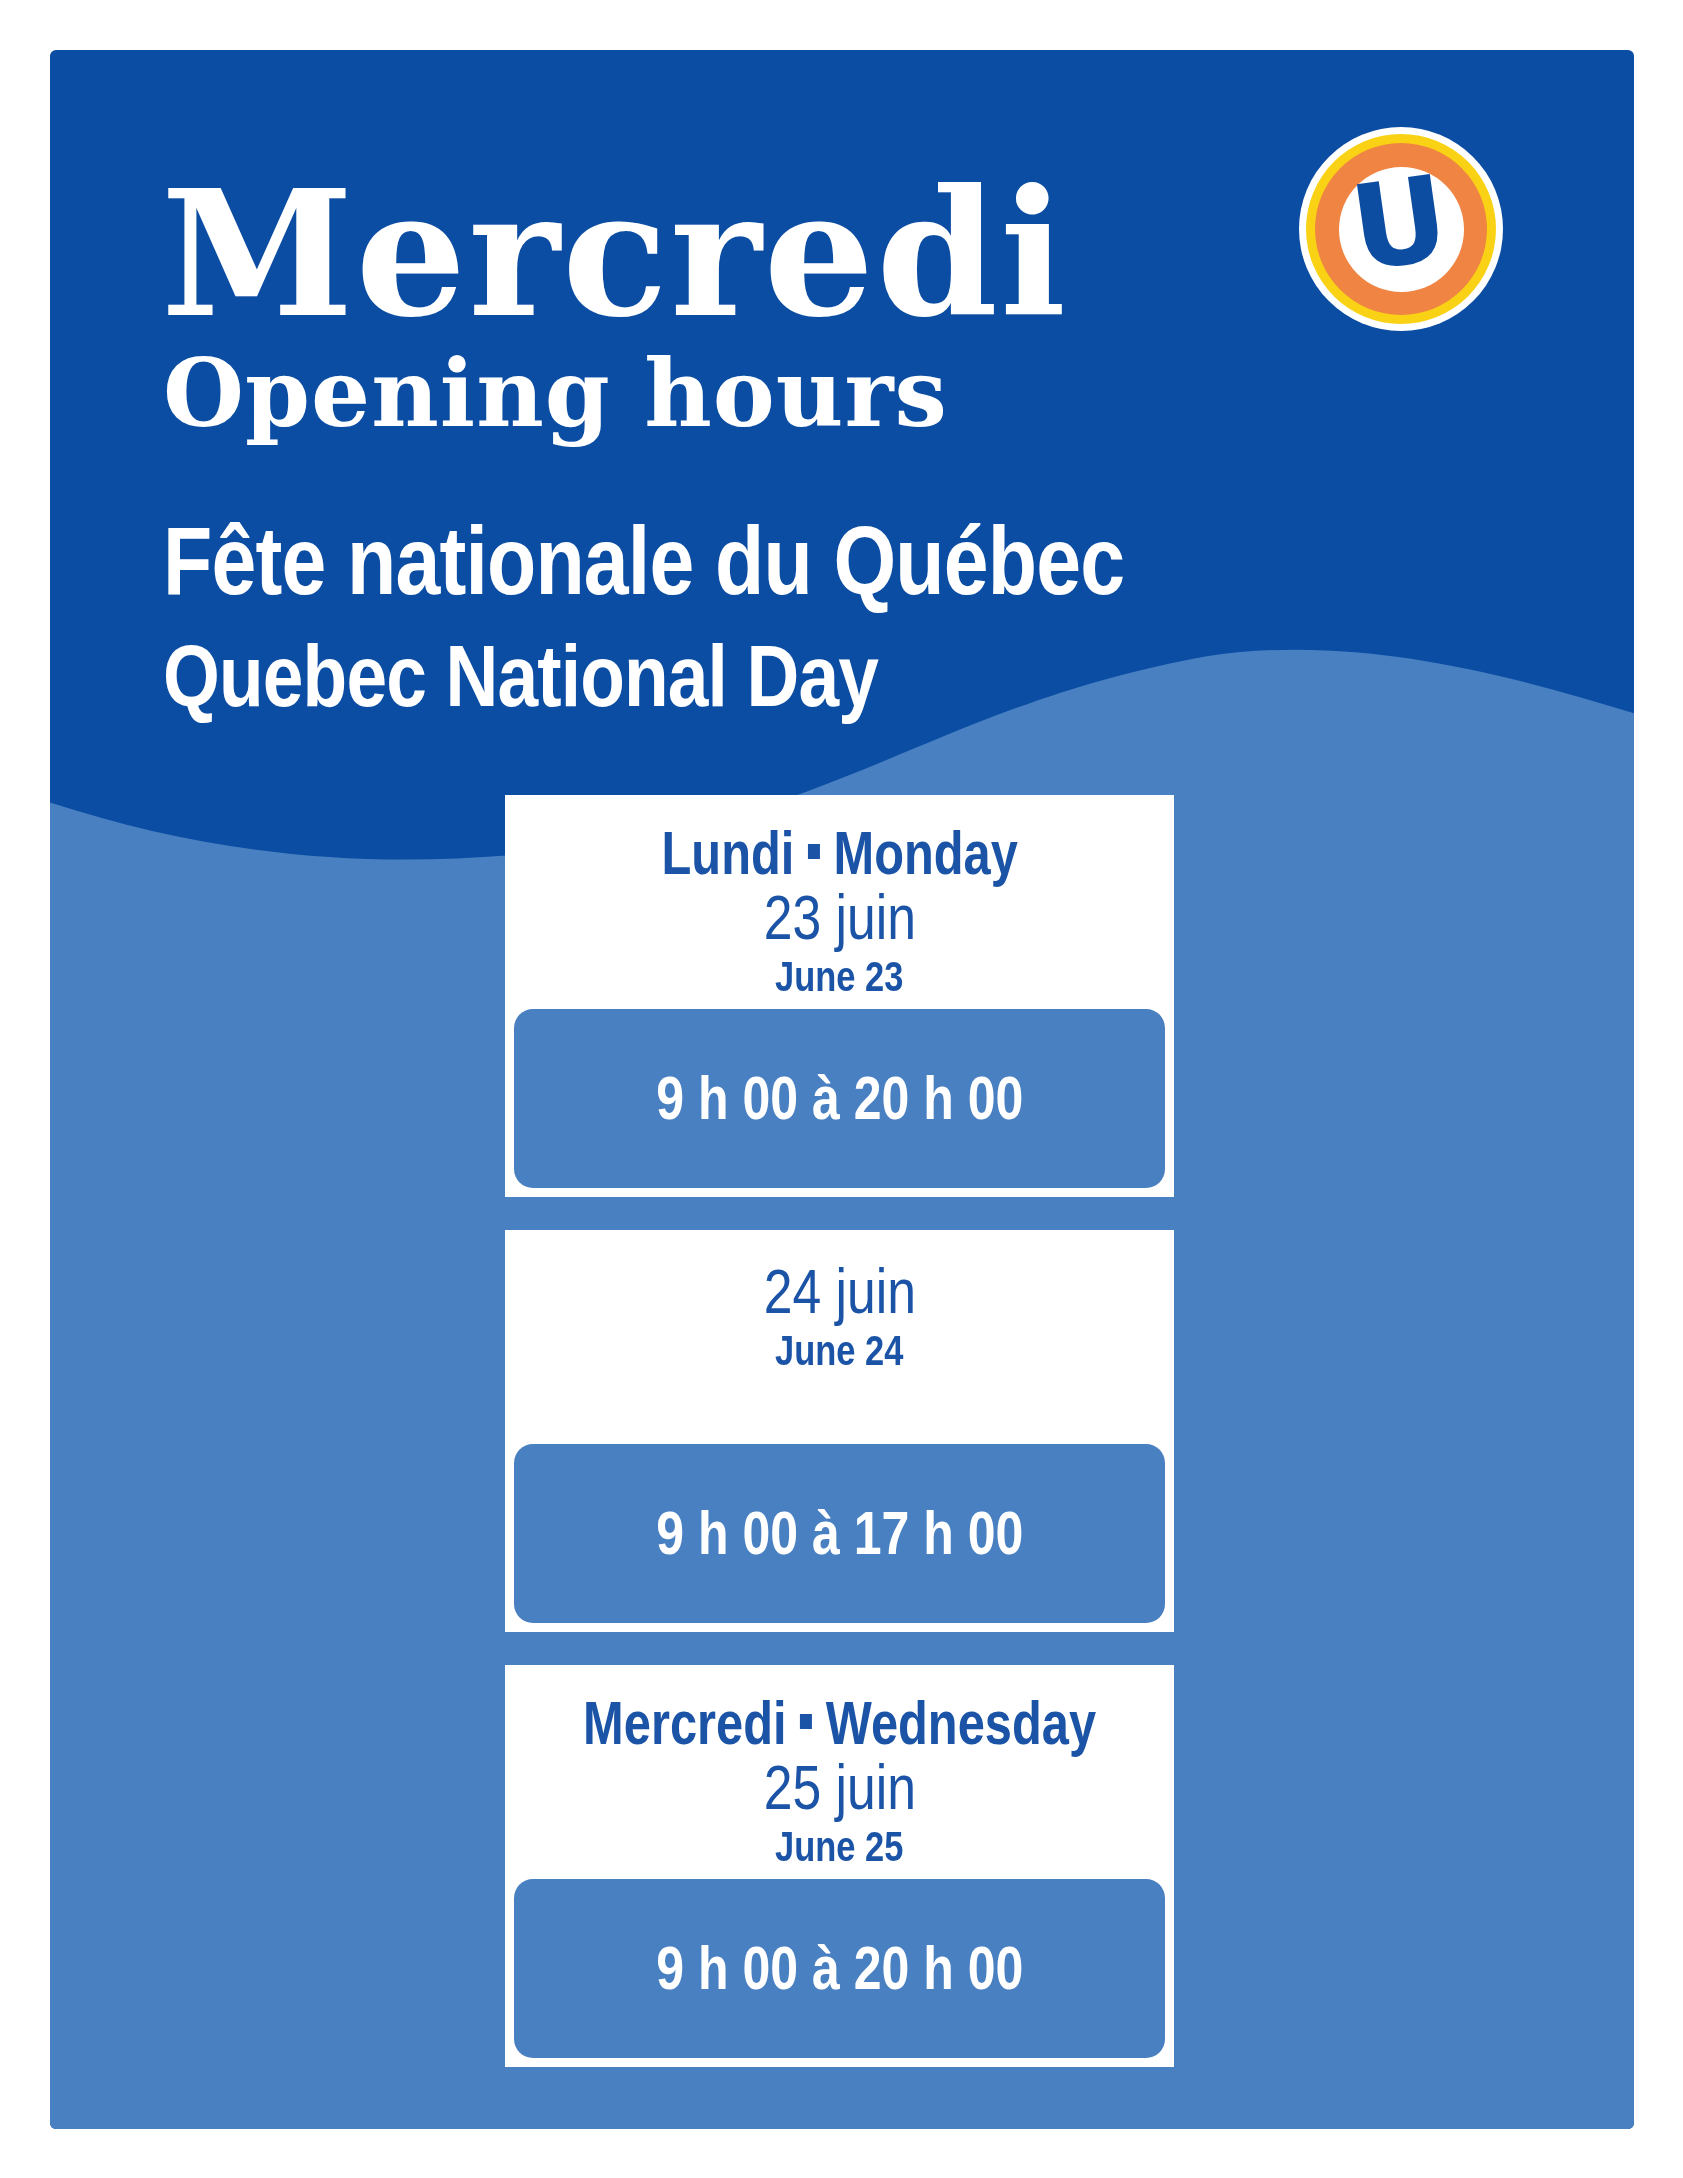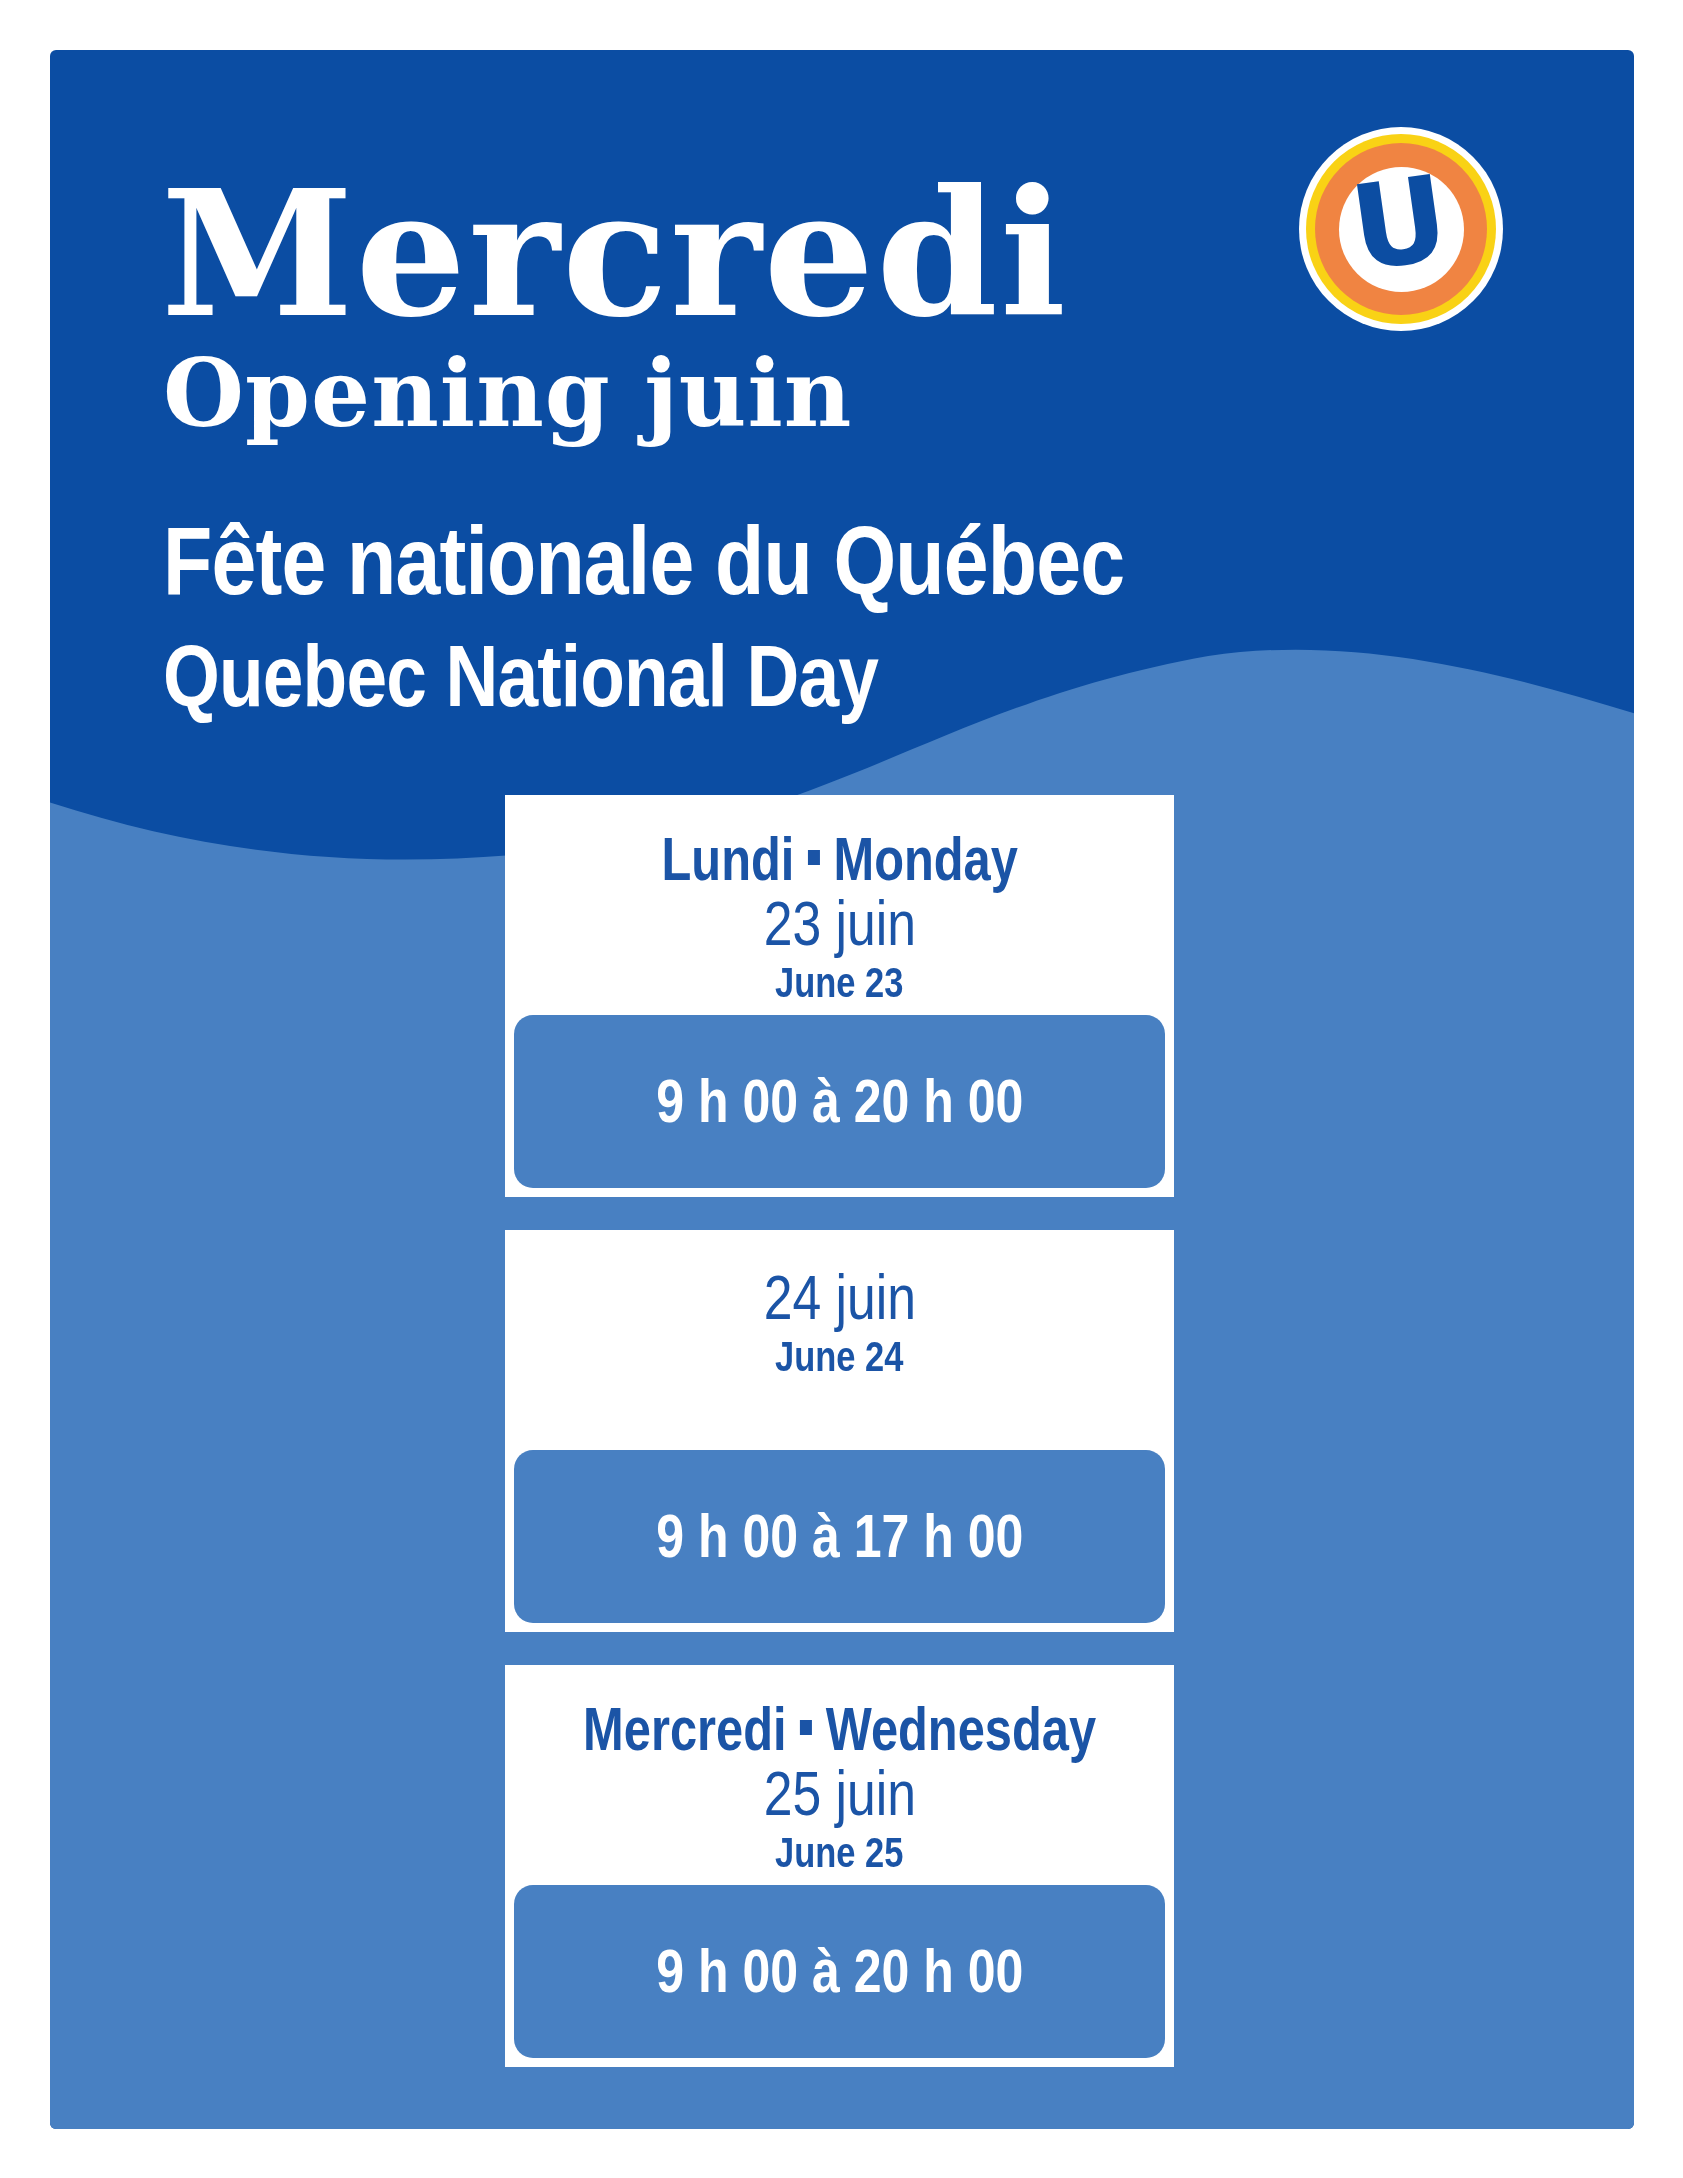--- a/index.html
+++ b/index.html
@@ -78,21 +78,21 @@
   
   .cards{
     position:absolute;left:455px;top:745px;
     width:669px;
     display:flex;flex-direction:column;gap:33px;
   }
   .card{
     width:669px;height:402px;
     background:#ffffff;
     box-sizing:border-box;
-    padding:14px 9px 9px 9px;
+    padding:8px 9px 9px 9px;
     display:flex;flex-direction:column;
   }
   .card-top{
     height:206px;
     display:flex;flex-direction:column;align-items:center;justify-content:flex-start;
     padding-top:20px;box-sizing:border-box;
     color:#1B54A6;text-align:center;
   }
   .day-line{
     font-size:61px;font-weight:700;line-height:1;white-space:nowrap;
@@ -136,21 +136,21 @@
     <div class="ring-yellow">
       <div class="ring-orange">
         <div class="disc">
           <span class="u">U</span>
         </div>
       </div>
     </div>
   </div>
 
   <div class="title-fr">Mercredi</div>
-  <div class="title-en">Opening juin</div>
+  <div class="title-en">Opening hours</div>
   <div class="event-fr">Fête nationale du Québec</div>
   <div class="event-en">Quebec National Day</div>
 
   <div class="cards">
 
     <div class="card">
       <div class="card-top">
         <div class="day-line">
           <span class="cond"><span>Lundi</span><span class="bullet"></span><span>Monday</span></span>
         </div>

